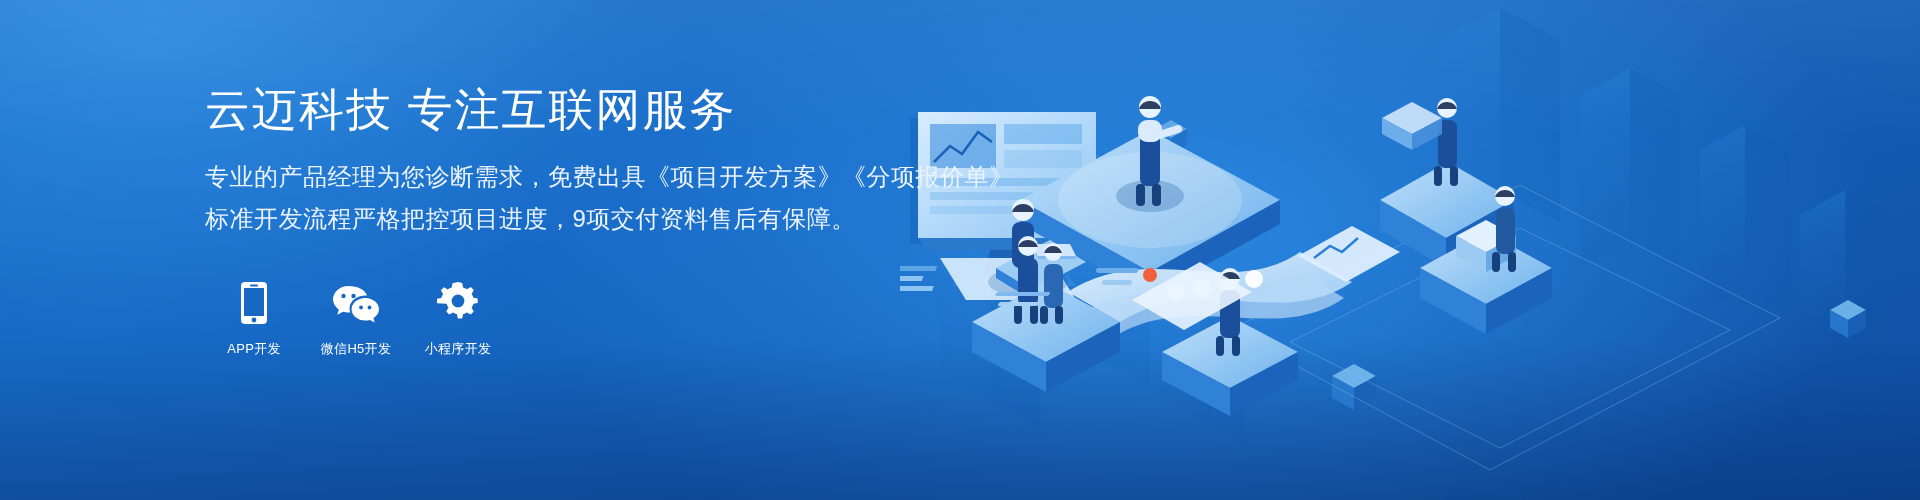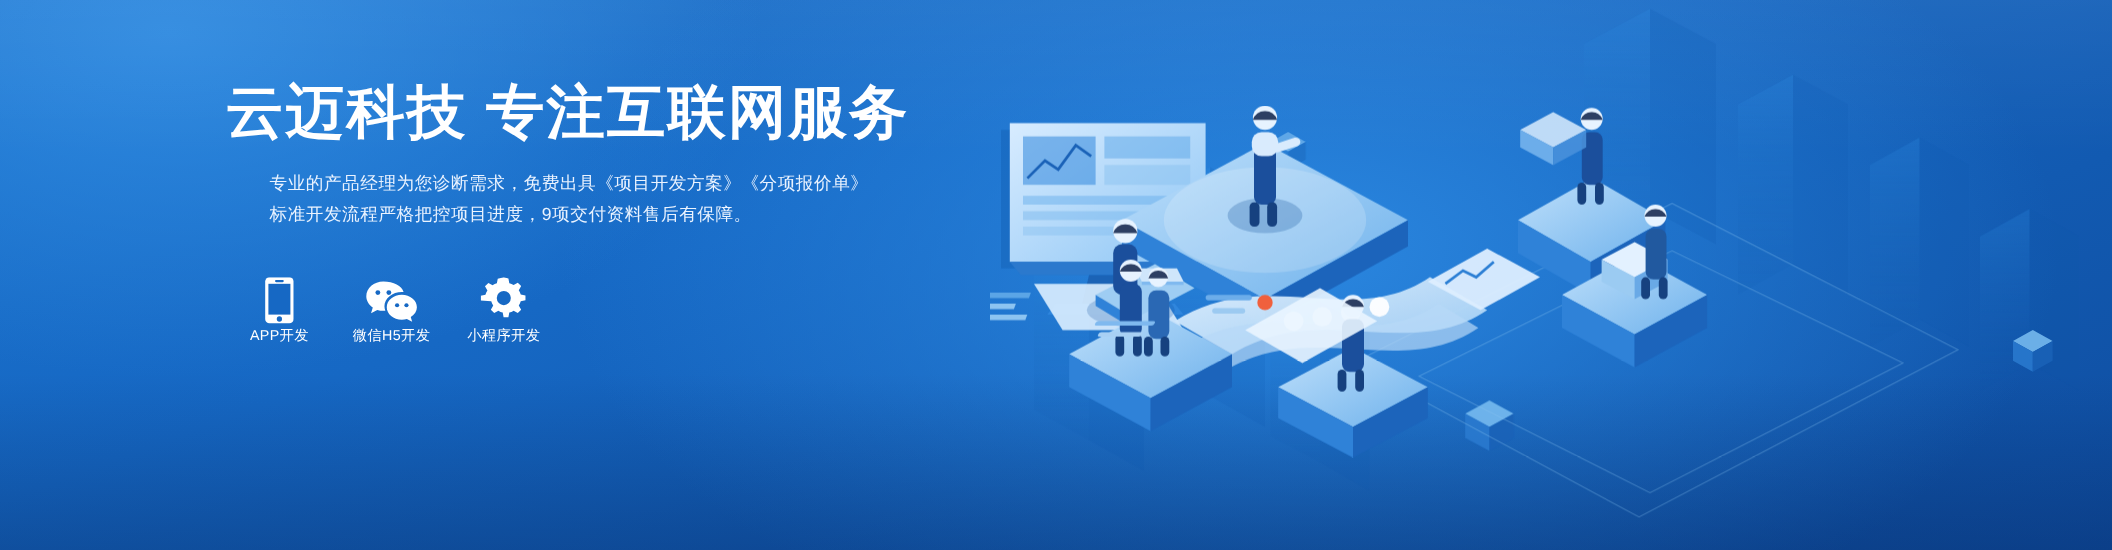--- a/index.html
+++ b/index.html
@@ -45,36 +45,35 @@
 
   
   .content {
     position: absolute;
     left: 205px;
     top: 70px;
     width: 760px;
   }
 
   .headline {
-    font-size: 53px;
-    font-weight: bold;
+    font-size: 45px;
+    font-weight: normal;
     color: #ffffff;
     letter-spacing: 2px;
     line-height: 1.25;
-    margin: 0 0 18px 0;
+    margin: 12px 0 18px 0;
     white-space: nowrap;
   }
 
   .sub-line {
-    font-size: 16px;
+    font-size: 24px;
     color: #eaf3ff;
     line-height: 1.75;
     letter-spacing: 0.5px;
     white-space: nowrap;
-    margin-left: 40px;
   }
 
   .services {
     display: flex;
     align-items: flex-start;
     margin-top: 40px;
     margin-left: 12px;
   }
 
   .service {
@@ -86,20 +85,21 @@
   }
 
   .service .ic {
     height: 46px;
     display: flex;
     align-items: center;
     justify-content: center;
   }
 
   .service .lbl {
+    margin-top: 14px;
     font-size: 13px;
     color: #ffffff;
     white-space: nowrap;
     letter-spacing: 0.3px;
   }
 
   svg { display: block; }
 </style>
 </head>
 <body>

